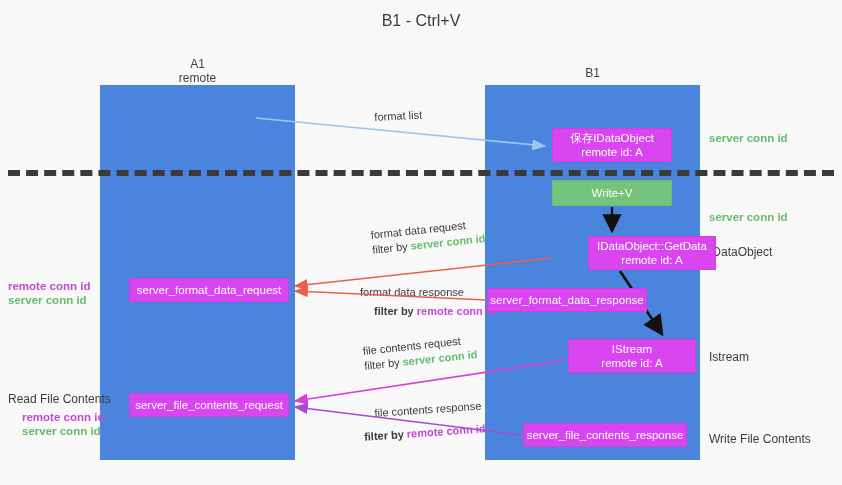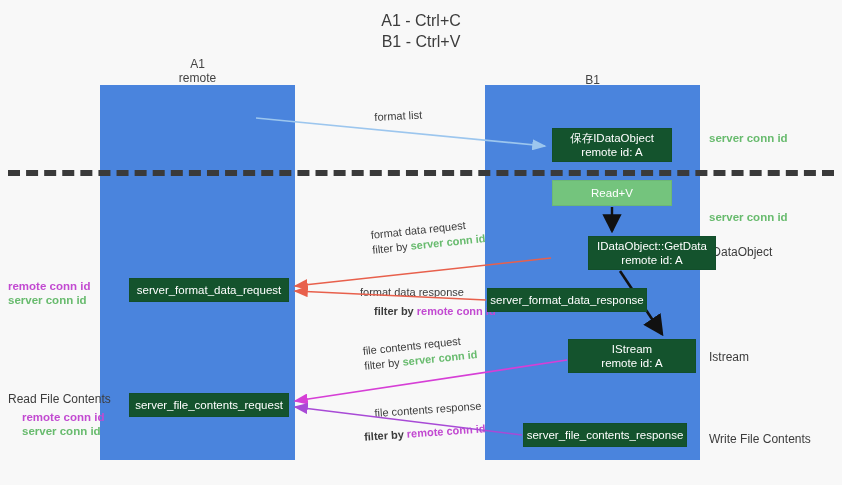--- a/index.html
+++ b/index.html
@@ -18,38 +18,38 @@
   #title{
     left:0;top:10px;width:842px;text-align:center;
     font-size:16px;line-height:21px;color:#3c3c3c;
   }
 
   
   .col-head{
     text-align:center;font-size:12px;line-height:14px;color:#444;
   }
   #head-a1{left:100px;top:57px;width:195px;}
-  #head-b1{left:485px;top:73px;width:215px;}
+  #head-b1{left:485px;top:66px;width:215px;}
 
   
   .lane{background:#4a84dd;}
   #lane-a1{left:100px;top:85px;width:195px;height:375px;}
   #lane-b1{left:485px;top:85px;width:215px;height:375px;}
 
   
   .node{
     box-sizing:border-box;
     display:flex;flex-direction:column;align-items:center;justify-content:center;
     color:#ffffff;font-size:11.5px;line-height:14px;text-align:center;
     border:1px solid rgba(0,0,0,.06);
     z-index:5;
   }
   .node .l2{font-size:11.5px;}
   .green{background:#74c47d;}
-  .orange{background:#14532d;}
+  .orange{background:#d946ef;}
 
   #n-ctrlc{left:134px;top:104px;width:120px;height:28px;}
   #n-save{left:552px;top:128px;width:120px;height:34px;}
   #n-ctrlv{left:552px;top:180px;width:120px;height:26px;}
   #n-getdata{left:552px;top:236px;width:128px;height:34px;margin-left:36px;}
   #n-sfdreq{left:129px;top:278px;width:160px;height:24px;}
   #n-sfdres{left:487px;top:288px;width:160px;height:24px;}
   #n-istream{left:568px;top:339px;width:128px;height:34px;}
   #n-sfcreq{left:129px;top:393px;width:160px;height:24px;}
   #n-sfcres{left:523px;top:423px;width:164px;height:24px;}
@@ -89,21 +89,20 @@
   #lab-fcres{left:374px;top:406px;transform:rotate(-4deg);}
 
   svg.ovl{position:absolute;left:0;top:0;width:842px;height:485px;pointer-events:none;z-index:3;}
 </style>
 </head>
 <body>
 
 <div class="stage">
 
   <div class="abs" id="title">
-    <div>A1 - Ctrl+C</div>
     <div>B1 - Ctrl+V</div>
   </div>
 
   <div class="abs col-head" id="head-a1">
     <div>A1</div>
     <div>remote</div>
   </div>
   <div class="abs col-head" id="head-b1">
     <div>B1</div>
   </div>
@@ -146,21 +145,21 @@
     <line x1="300" y1="403" x2="520" y2="435" stroke="#d63fd6" stroke-width="1.6" marker-end="url(#ah-mag)" opacity="0"></line>
   </svg>
 
 
   <div class="abs node orange" id="n-save">
     <div>保存IDataObject</div>
     <div class="l2">remote id: A</div>
   </div>
 
   <div class="abs node green" id="n-ctrlv">
-    <div>Read+V</div>
+    <div>Write+V</div>
   </div>
 
   <div class="abs node orange" id="n-getdata">
     <div>IDataObject::GetData</div>
     <div class="l2">remote id: A</div>
   </div>
 
   <div class="abs node orange" id="n-sfdreq">
     <div>server_format_data_request</div>
   </div>

